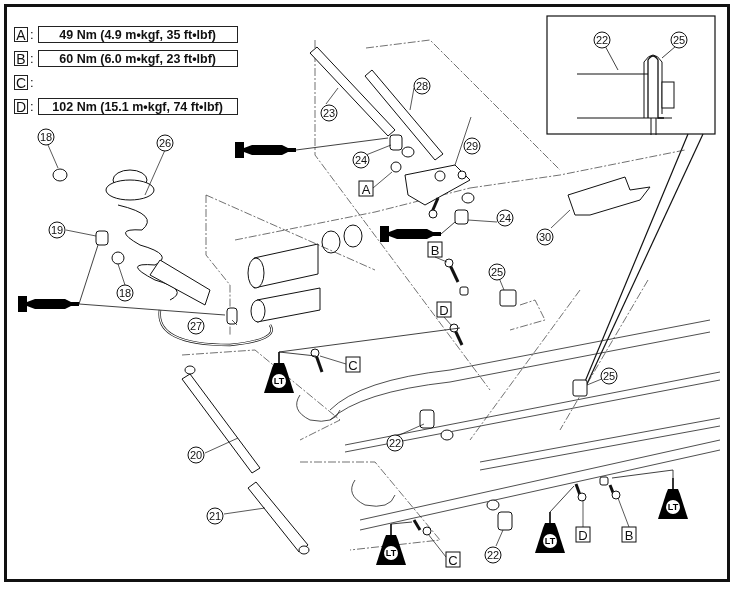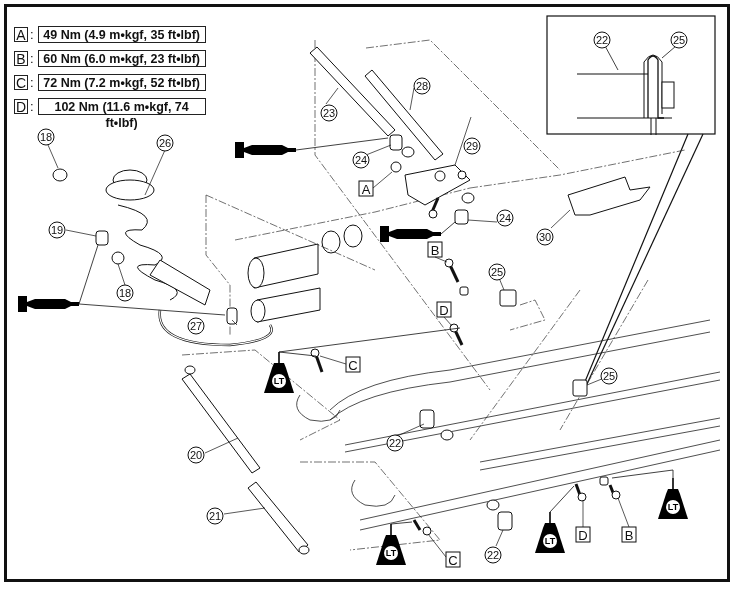--- a/index.html
+++ b/index.html
@@ -2,21 +2,21 @@
 <html><head>
 <meta charset="utf-8">
 <style>
   html, body { margin: 0; padding: 0; background: #ffffff; }
   body { width: 737px; height: 592px; position: relative; overflow: hidden; font-family: "Liberation Sans", sans-serif; }
   #frame { position: absolute; left: 4px; top: 4px; width: 726px; height: 578px; border: 3px solid #111; box-sizing: border-box; background: #fff; }
   #diagram { position: absolute; left: 0; top: 0; }
   .torque-row { position: absolute; left: 14px; height: 18px; display: flex; align-items: center; }
   .torque-key { width: 14px; height: 15px; border: 1px solid #222; font-size: 14px; line-height: 15px; text-align: center; box-sizing: border-box; color: #111; }
   .torque-colon { font-size: 13px; margin: 0 4px 0 2px; color: #111; }
-  .torque-value { width: 168px; height: 17px; border: 1px solid #222; font-weight: bold; font-size: 12.5px; text-align: center; line-height: 16px; box-sizing: border-box; color: #111; }
+  .torque-value { width: 200px; height: 17px; border: 1px solid #222; font-weight: bold; font-size: 12.5px; text-align: center; line-height: 16px; box-sizing: border-box; color: #111; }
   .callout { font-family: "Liberation Sans", sans-serif; font-size: 11px; fill: #111; text-anchor: middle; dominant-baseline: central; }
   .boxlabel { font-family: "Liberation Sans", sans-serif; font-size: 13px; fill: #111; text-anchor: middle; dominant-baseline: central; }
   .lt-text { font-family: "Liberation Sans", sans-serif; font-size: 9px; font-weight: bold; fill: #000; text-anchor: middle; dominant-baseline: central; }
 </style>
 </head>
 <body>
 
 <div id="frame"></div>
 
 <svg id="diagram" width="737" height="592" viewBox="0 0 737 592">
@@ -330,19 +330,18 @@
   <span class="torque-value">49 Nm (4.9 m•kgf, 35 ft•lbf)</span>
 </div>
 <div class="torque-row" style="top:49px;">
   <span class="torque-key">B</span>
   <span class="torque-colon">:</span>
   <span class="torque-value">60 Nm (6.0 m•kgf, 23 ft•lbf)</span>
 </div>
 <div class="torque-row" style="top:73px;">
   <span class="torque-key">C</span>
   <span class="torque-colon">:</span>
-  <span class="torque-value">72 Nm (7.2 m•kgf, 52 ft•lbf)</span>
 </div>
 <div class="torque-row" style="top:97px;">
   <span class="torque-key">D</span>
   <span class="torque-colon">:</span>
-  <span class="torque-value">102 Nm (11.6 m•kgf, 74 ft•lbf)</span>
+  <span class="torque-value">102 Nm (15.1 m•kgf, 74 ft•lbf)</span>
 </div>
 
 </body></html>

